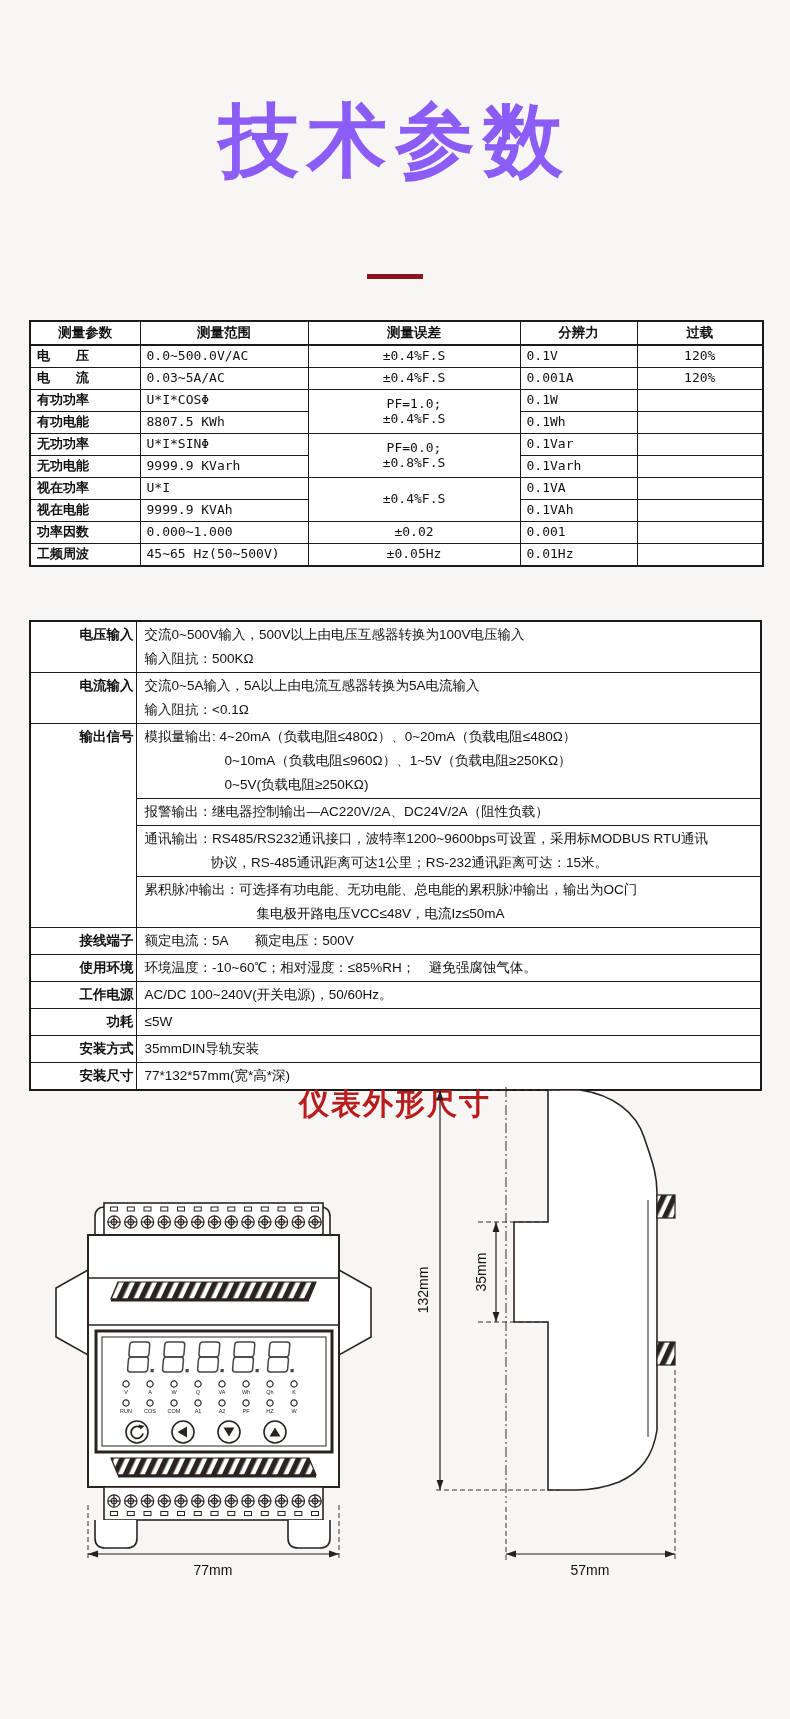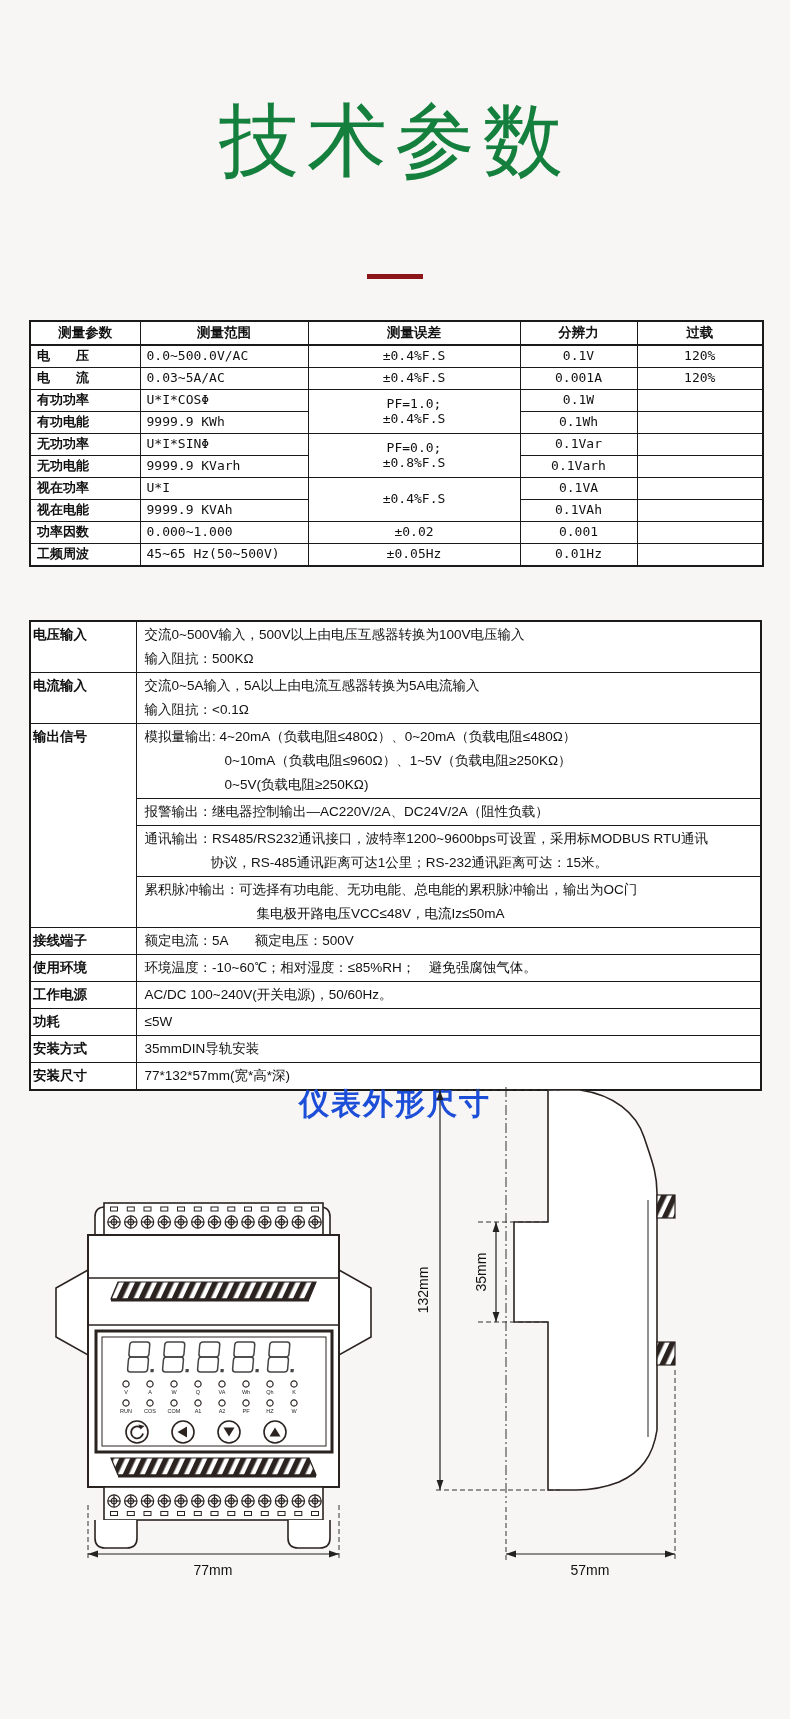--- a/index.html
+++ b/index.html
@@ -1,42 +1,42 @@
 <!DOCTYPE html>
 <html><head>
 <meta charset="utf-8">
 <style>
   html,body{margin:0;padding:0;}
   body{background:#f7f6f4;font-family:"Liberation Sans",sans-serif;}
   .page{position:relative;width:790px;height:1719px;background:#f7f6f4;overflow:hidden;}
 
   .title{position:absolute;top:88px;left:0;width:100%;margin:0;text-align:center;
-         font-size:80px;font-weight:normal;color:#15803d;letter-spacing:8px;}
+         font-size:80px;font-weight:bold;color:#8b5cf6;letter-spacing:8px;}
   .divider{position:absolute;top:274px;left:367px;width:56px;height:5px;background:#8b1518;}
 
   table{border-collapse:collapse;background:#fff;color:#111;}
   .t1{position:absolute;left:29px;top:320px;width:733px;table-layout:fixed;font-size:13px;border:2px solid #1a1a1a;}
   .t1 th,.t1 td{border:1px solid #1a1a1a;padding:0 6px;height:21px;line-height:1.1;overflow:hidden;white-space:nowrap;}
   .t1 th{height:22px;font-size:13.5px;text-align:center;border-bottom:2px solid #1a1a1a;}
   .c-param{text-align:left;font-weight:bold;}
   .c-range{text-align:left;padding-left:10px;font-family:"DejaVu Sans Mono",monospace;}
   .c-err{text-align:center;font-family:"DejaVu Sans Mono",monospace;margin-top:12px;}
-  .c-res{text-align:center;padding-left:18px;font-family:"DejaVu Sans Mono",monospace;}
+  .c-res{text-align:left;padding-left:18px;font-family:"DejaVu Sans Mono",monospace;}
   .c-ovl{text-align:center;font-family:"DejaVu Sans Mono",monospace;margin-left:45px;}
 
   .t2{position:absolute;left:29px;top:620px;width:733px;table-layout:fixed;font-size:13.5px;border:2px solid #1a1a1a;}
   .t2 td{border:1px solid #1a1a1a;padding:1px 8px;line-height:24px;vertical-align:top;overflow:hidden;}
-  .t2 .lbl{text-align:left;font-weight:bold;padding:1px 2px;}
+  .t2 .lbl{text-align:right;font-weight:bold;padding:1px 2px;}
   .t2 .val div{white-space:nowrap;}
   .ind-a{margin-left:80px;}
   .ind-c{margin-left:66px;}
   .ind-p{margin-left:112px;}
 
   .section{position:absolute;top:1084px;left:0;width:100%;margin:0;text-align:center;
-           font-size:30px;font-weight:bold;color:#1d4ed8;letter-spacing:2px;}
+           font-size:30px;font-weight:bold;color:#b91c1c;letter-spacing:2px;}
 
   .drawing{position:absolute;left:0;top:1075px;}
   .fw{fill:#fff;stroke:#2b2320;stroke-width:1.6;}
   .ln{fill:none;stroke:#2b2320;stroke-width:1.6;}
   .thin{fill:none;stroke:#2b2320;stroke-width:1;}
   .ext{fill:none;stroke:#333;stroke-width:1;stroke-dasharray:5 3;}
   .cl{fill:none;stroke:#333;stroke-width:1;stroke-dasharray:10 3 2 3;}
   .dim{fill:none;stroke:#222;stroke-width:1.2;}
   .arr{fill:#222;stroke:none;}
   .dimtxt{font-size:14px;fill:#111;}
@@ -89,21 +89,21 @@
         <td class="c-range">U*I*COSΦ</td>
         <td class="c-err" rowspan="2">
           <div>PF=1.0;</div>
           <div>±0.4%F.S</div>
         </td>
         <td class="c-res">0.1W</td>
         <td class="c-ovl"></td>
       </tr>
       <tr>
         <td class="c-param">有功电能</td>
-        <td class="c-range">9999.9 KWh</td>
+        <td class="c-range">8807.5 KWh</td>
         <td class="c-res">0.1Wh</td>
         <td class="c-ovl"></td>
       </tr>
       <tr>
         <td class="c-param">无功功率</td>
         <td class="c-range">U*I*SINΦ</td>
         <td class="c-err" rowspan="2">
           <div>PF=0.0;</div>
           <div>±0.8%F.S</div>
         </td>

